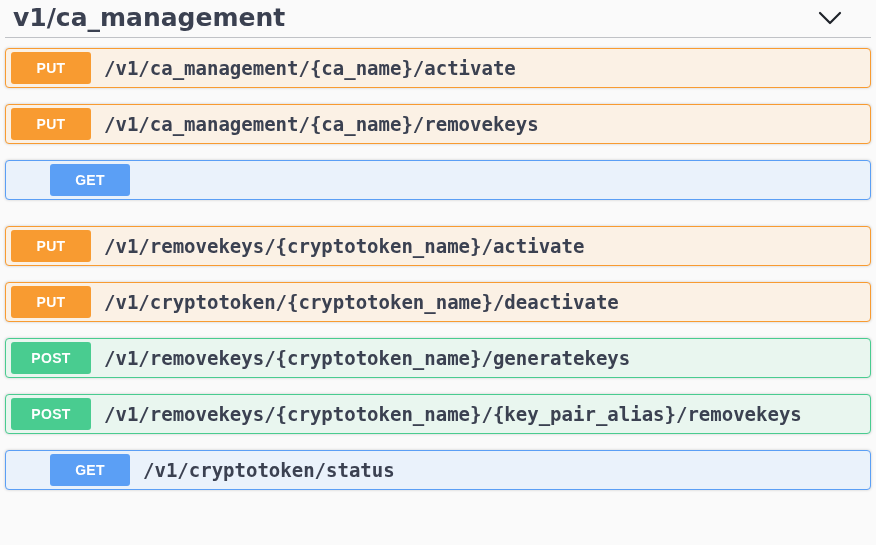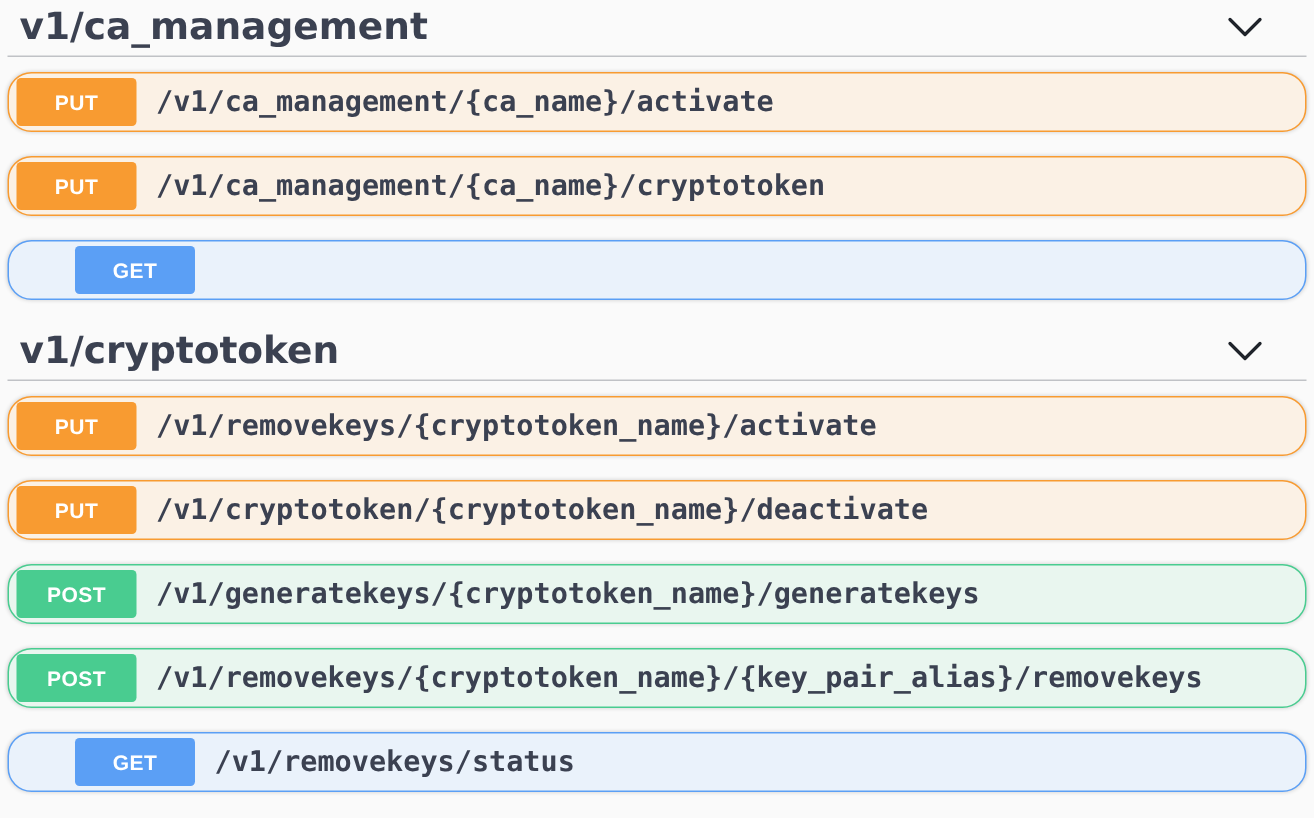--- a/index.html
+++ b/index.html
@@ -31,21 +31,21 @@
   .chevron svg { display: block; }
 
   
   .ops { padding-top: 10px; }
   .opblock {
     display: flex;
     align-items: center;
     height: 40px;
     margin-bottom: 16px;
     border: 1px solid;
-    border-radius: 16px;
+    border-radius: 4px;
     padding: 0 10px 0 5px;
     box-shadow: 0 0 3px rgba(0,0,0,.19);
     cursor: pointer;
   }
   .method-badge {
     display: inline-block;
     min-width: 80px;
     padding: 8px 0;
     text-align: center;
     border-radius: 3px;
@@ -85,58 +85,50 @@
       </span>
     </div>
     <div class="ops">
   <div class="opblock put">
     <span class="method-badge">PUT</span>
     <span class="op-path">/v1/ca_management/{ca_name}/activate</span>
   </div>
 
   <div class="opblock put">
     <span class="method-badge">PUT</span>
-    <span class="op-path">/v1/ca_management/{ca_name}/cryptotoken</span>
+    <span class="op-path">/v1/ca_management/{ca_name}/removekeys</span>
   </div>
 
   <div class="opblock get">
     <span class="method-badge">GET</span>
   </div>
 </div>
   </section>
 
   <section class="tag-section">
-    <div class="tag-header">
-      <h3 class="tag-title">v1/cryptotoken</h3>
-      <span class="chevron">
-        <svg width="24" height="16" viewBox="0 0 24 16">
-          <path d="M2 3 L12 13 L22 3" fill="none" stroke="#1f232a" stroke-width="2.2" stroke-linecap="round" stroke-linejoin="round"></path>
-        </svg>
-      </span>
-    </div>
     <div class="ops">
   <div class="opblock put">
     <span class="method-badge">PUT</span>
     <span class="op-path">/v1/removekeys/{cryptotoken_name}/activate</span>
   </div>
 
   <div class="opblock put">
     <span class="method-badge">PUT</span>
     <span class="op-path">/v1/cryptotoken/{cryptotoken_name}/deactivate</span>
   </div>
 
   <div class="opblock post">
     <span class="method-badge">POST</span>
-    <span class="op-path">/v1/generatekeys/{cryptotoken_name}/generatekeys</span>
+    <span class="op-path">/v1/removekeys/{cryptotoken_name}/generatekeys</span>
   </div>
 
   <div class="opblock post">
     <span class="method-badge">POST</span>
     <span class="op-path">/v1/removekeys/{cryptotoken_name}/{key_pair_alias}/removekeys</span>
   </div>
 
   <div class="opblock get">
     <span class="method-badge">GET</span>
-    <span class="op-path">/v1/removekeys/status</span>
+    <span class="op-path">/v1/cryptotoken/status</span>
   </div>
 </div>
   </section>
 </div>
 
 </body></html>

